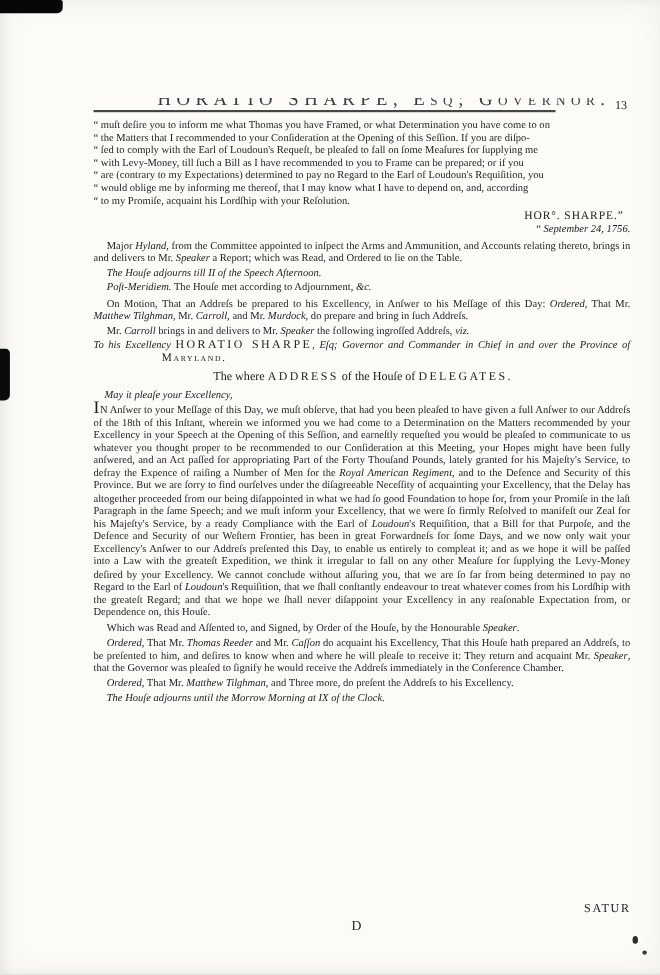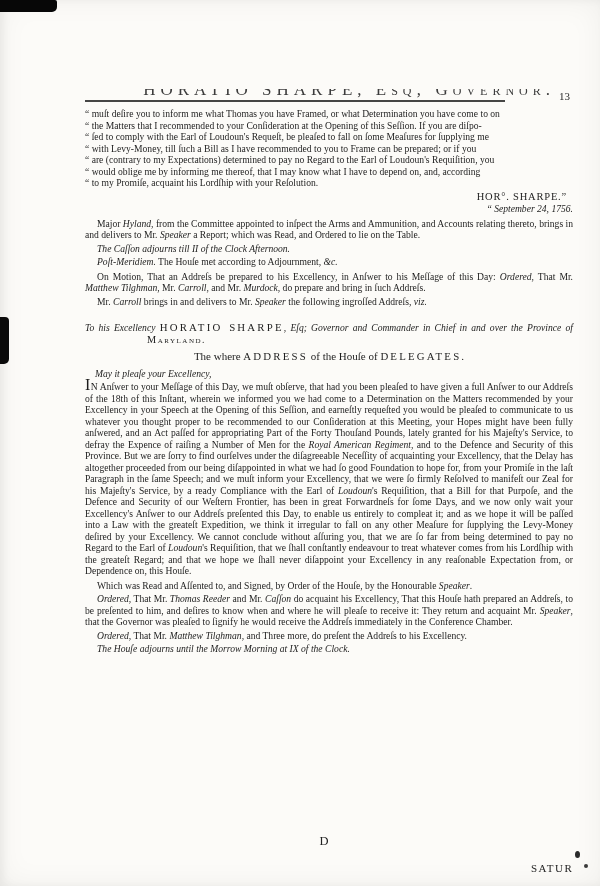--- a/index.html
+++ b/index.html
@@ -25,33 +25,33 @@
   .content {
     position:absolute; left:85px; top:108px; width:488px;
     font-size:9.6px; line-height:11.5px; text-align:justify;
   }
   .qline { white-space:nowrap; text-align:left; overflow:hidden; }
   .sig-line { text-align:right; padding-right:6px; font-size:10.5px; letter-spacing:0.8px; margin-top:2px; }
   .date-line { margin-left:14px; margin-top:1px; text-align:right; }
   .para { margin:3px 0 0 0; text-indent:12px; }
   .tight { margin-top:2px; }
   .noind { text-indent:0; }
-  .hang { padding-left:62px; text-indent:-62px; margin-top:15px; }
+  .hang { padding-left:62px; text-indent:-62px; margin-top:1px; }
   .center { text-align:center; text-indent:0; }
   .humble { font-size:11px; margin-top:6px; }
   .mayit { margin-top:5px; text-indent:10px; }
 
   .s-i { font-style:italic; }
   .s-c { letter-spacing:2.2px; font-size:10.8px; }
   .s-sc { font-variant:small-caps; letter-spacing:1.5px; font-size:10.3px; }
   .s-big { font-size:16px; line-height:8px; letter-spacing:0.5px; }
 
   
   .sig-mark { position:absolute; left:85px; top:834px; width:478px; text-align:center; font-size:12.5px; color:#222; }
-  .catchword { position:absolute; left:531px; top:820px; font-size:11px; letter-spacing:1.5px; color:#242424;margin-top:42px; }
+  .catchword { position:absolute; left:531px; top:820px; font-size:11px; letter-spacing:1.5px; color:#242424; }
 
   
   .blot-tl { position:absolute; left:0; top:0; width:57px; height:12px; background:#070707; border-radius:0 2px 5px 0; }
   .blot-left { position:absolute; left:0; top:317px; width:9px; height:47px; background:#0a0a0a; border-radius:0 4px 5px 0; }
   .speck-1 { position:absolute; left:575px; top:851px; width:5px; height:7px; background:#2b2b2b; border-radius:50%; }
   .speck-2 { position:absolute; left:584px; top:864px; width:4px; height:4px; background:#3a3a3a; border-radius:50%; }
 </style>
 </head>
 <body>
 
@@ -74,21 +74,21 @@
     <div class="qline">“ the Matters that I recommended to your Conſideration at the Opening of this Seſſion.  If you are diſpo-</div>
     <div class="qline">“ ſed to comply with the Earl of Loudoun's Requeſt, be pleaſed to fall on ſome Meaſures for ſupplying me</div>
     <div class="qline">“ with Levy-Money, till ſuch a Bill as I have recommended to you to Frame can be prepared; or if you</div>
     <div class="qline">“ are (contrary to my Expectations) determined to pay no Regard to the Earl of Loudoun's Requiſition, you</div>
     <div class="qline">“ would oblige me by informing me thereof, that I may know what I have to depend on, and, according</div>
     <div class="qline">“ to my Promiſe, acquaint his Lordſhip with your Reſolution.</div>
     <div class="sig-line">HOR°. SHARPE.”</div>
     <div class="date-line"><span>“ </span><span class="s-i">September 24, 1756.</span></div>
 
     <p class="para"><span>Major </span><span class="s-i">Hyland</span><span>, from the Committee appointed to inſpect the Arms and Ammunition, and Accounts relating thereto, brings in and delivers to Mr. </span><span class="s-i">Speaker</span><span> a Report; which was Read, and Ordered to lie on the Table.</span></p>
-    <p class="para tight"><span class="s-i">The Caſſon adjourns till II of the Clock Afternoon.</span></p>
+    <p class="para tight"><span class="s-i">The Houſe adjourns till II of the Speech Afternoon.</span></p>
     <p class="para tight"><span class="s-i">Poſt-Meridiem.</span><span>  The Houſe met according to Adjournment, </span><span class="s-i">&amp;c.</span></p>
     <p class="para"><span>On Motion, That an Addreſs be prepared to his Excellency, in Anſwer to his Meſſage of this Day: </span><span class="s-i">Ordered</span><span>, That Mr. </span><span class="s-i">Matthew Tilghman</span><span>, Mr. </span><span class="s-i">Carroll</span><span>, and Mr. </span><span class="s-i">Murdock</span><span>, do prepare and bring in ſuch Addreſs.</span></p>
     <p class="para tight"><span>Mr. </span><span class="s-i">Carroll</span><span> brings in and delivers to Mr. </span><span class="s-i">Speaker</span><span> the following ingroſſed Addreſs, </span><span class="s-i">viz.</span></p>
 
     <p class="para hang noind"><span class="s-i">To his Excellency </span><span class="s-c">HORATIO SHARPE</span><span>, </span><span class="s-i">Eſq; Governor and Commander in Chief in and over the Province of </span><span class="s-sc">Maryland</span><span>.</span></p>
     <p class="para center humble"><span>The where </span><span class="s-c">ADDRESS</span><span> of the Houſe of </span><span class="s-c">DELEGATES</span><span>.</span></p>
     <p class="para mayit"><span class="s-i">May it pleaſe your Excellency,</span></p>
     <p class="para tight noind"><span class="s-big">I</span><span>N Anſwer to your Meſſage of this Day, we muſt obſerve, that had you been pleaſed to have given a full Anſwer to our Addreſs of the 18th of this Inſtant, wherein we informed you we had come to a Determination on the Matters recommended by your Excellency in your Speech at the Opening of this Seſſion, and earneſtly requeſted you would be pleaſed to communicate to us whatever you thought proper to be recommended to our Conſideration at this Meeting, your Hopes might have been fully anſwered, and an Act paſſed for appropriating Part of the Forty Thouſand Pounds, lately granted for his Majeſty's Service, to defray the Expence of raiſing a Number of Men for the </span><span class="s-i">Royal American Regiment</span><span>, and to the Defence and Security of this Province.  But we are ſorry to find ourſelves under the diſagreeable Neceſſity of acquainting your Excellency, that the Delay has altogether proceeded from our being diſappointed in what we had ſo good Foundation to hope for, from your Promiſe in the laſt Paragraph in the ſame Speech; and we muſt inform your Excellency, that we were ſo firmly Reſolved to manifeſt our Zeal for his Majeſty's Service, by a ready Compliance with the Earl of </span><span class="s-i">Loudoun</span><span>'s Requiſition, that a Bill for that Purpoſe, and the Defence and Security of our Weſtern Frontier, has been in great Forwardneſs for ſome Days, and we now only wait your Excellency's Anſwer to our Addreſs preſented this Day, to enable us entirely to compleat it; and as we hope it will be paſſed into a Law with the greateſt Expedition, we think it irregular to fall on any other Meaſure for ſupplying the Levy-Money deſired by your Excellency.  We cannot conclude without aſſuring you, that we are ſo far from being determined to pay no Regard to the Earl of </span><span class="s-i">Loudoun</span><span>'s Requiſition, that we ſhall conſtantly endeavour to treat whatever comes from his Lordſhip with the greateſt Regard; and that we hope we ſhall never diſappoint your Excellency in any reaſonable Expectation from, or Dependence on, this Houſe.</span></p>
     <p class="para"><span>Which was Read and Aſſented to, and Signed, by Order of the Houſe, by the Honourable </span><span class="s-i">Speaker</span><span>.</span></p>
 

